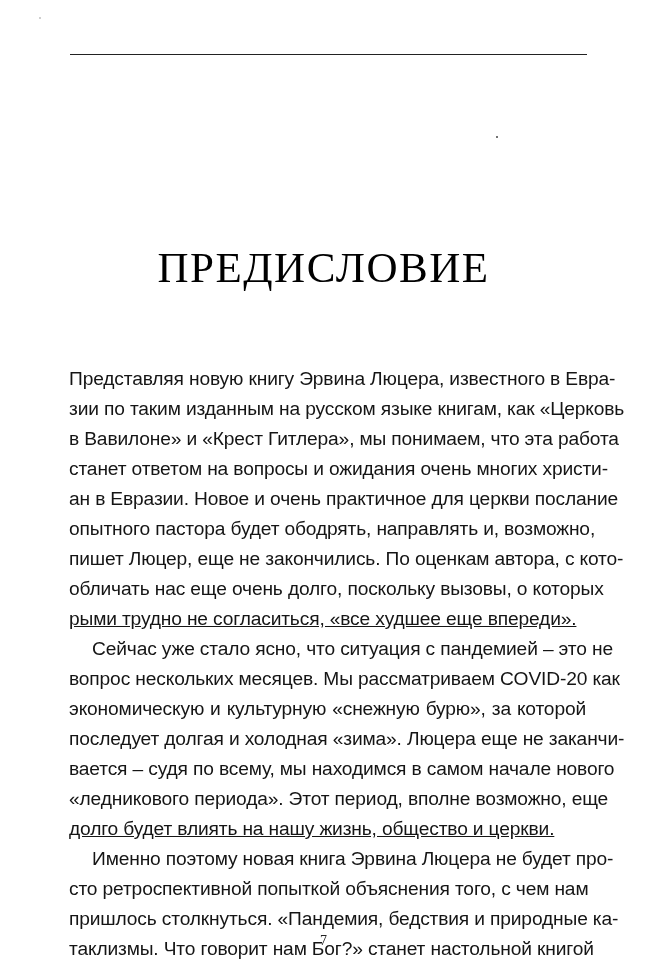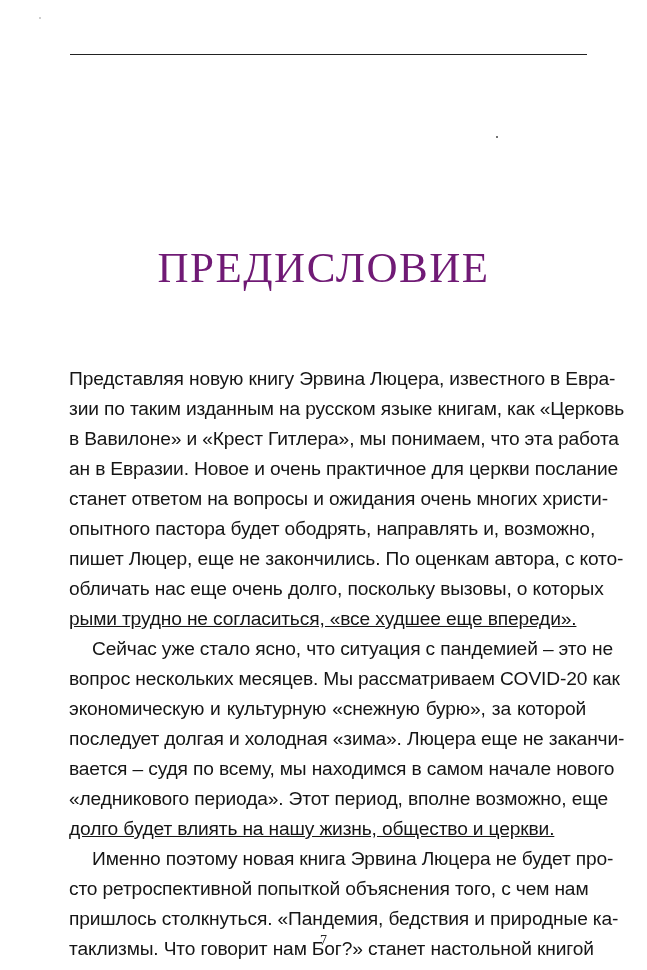--- a/index.html
+++ b/index.html
@@ -33,21 +33,21 @@
     .title {
       position: absolute;
       left: 0;
       width: 647px;
       top: 240px;
       text-align: center;
       font-size: 43px;
       letter-spacing: 1.5px;
       font-weight: normal;
       margin: 0;
-      color: #701a75;
+      color: #000000;
       line-height: 56px;
     }
     .body-text {
       position: absolute;
       left: 69px;
       top: 364px;
       width: 517px;
     }
     .line {
       display: block;
@@ -88,22 +88,22 @@
   <div class="speck" style="left:496px; top:136px;"></div>
 
   <h1 class="title">ПРЕДИСЛОВИЕ</h1>
 
   <div class="body-text">
 
     <div>
       <span class="line">Представляя новую книгу Эрвина Люцера, известного в Евра-</span>
       <span class="line">зии по таким изданным на русском языке книгам, как «Церковь</span>
       <span class="line">в Вавилоне» и «Крест Гитлера», мы понимаем, что эта работа</span>
+      <span class="line">станет ответом на вопросы и ожидания очень многих христи-</span>
       <span class="line">ан в Евразии. Новое и очень практичное для церкви послание</span>
-      <span class="line">станет ответом на вопросы и ожидания очень многих христи-</span>
       <span class="line">опытного пастора будет ободрять, направлять и, возможно,</span>
       <span class="line">пишет Люцер, еще не закончились. По оценкам автора, с кото-</span>
       <span class="line">обличать нас еще очень долго, поскольку вызовы, о которых</span>
       <span class="line last">рыми трудно не согласиться, «все худшее еще впереди».</span>
     </div>
 
     <div>
       <span class="line indent">Сейчас уже стало ясно, что ситуация с пандемией – это не</span>
       <span class="line">вопрос нескольких месяцев. Мы рассматриваем COVID-20 как</span>
       <span class="line">экономическую и культурную «снежную бурю», за которой</span>

